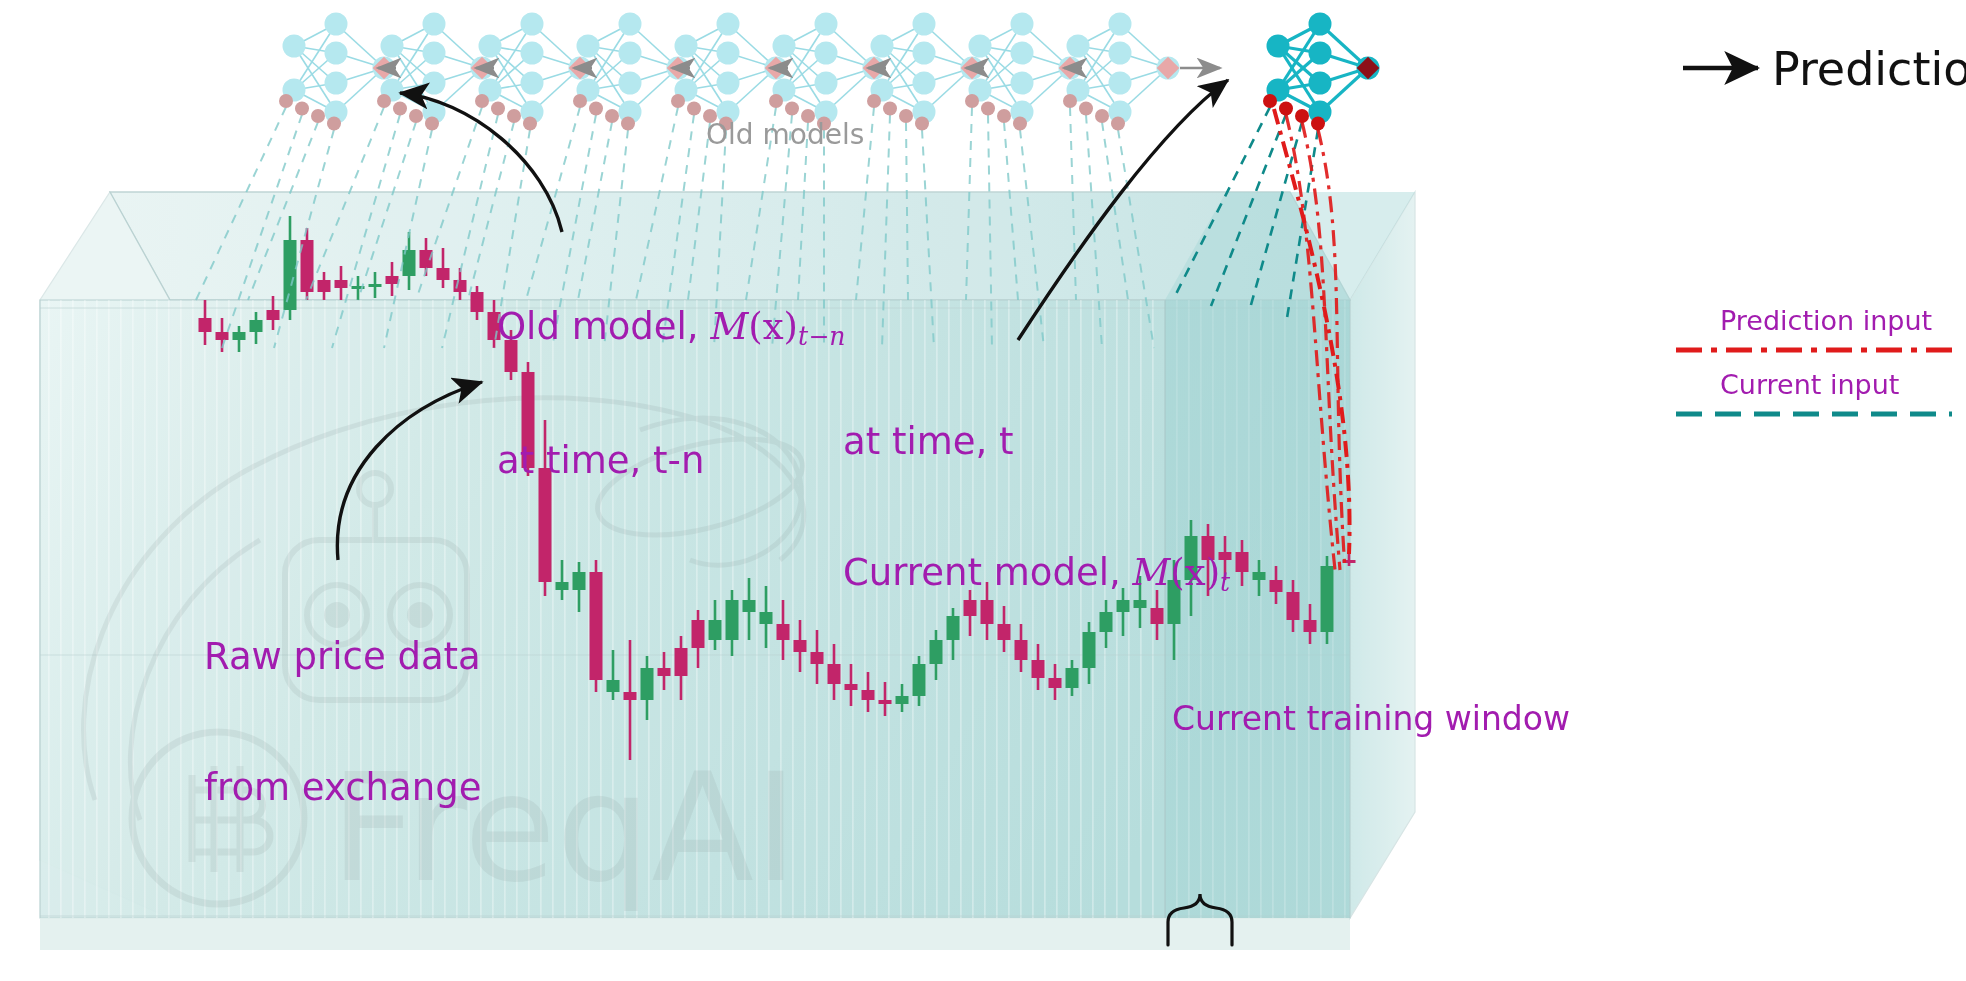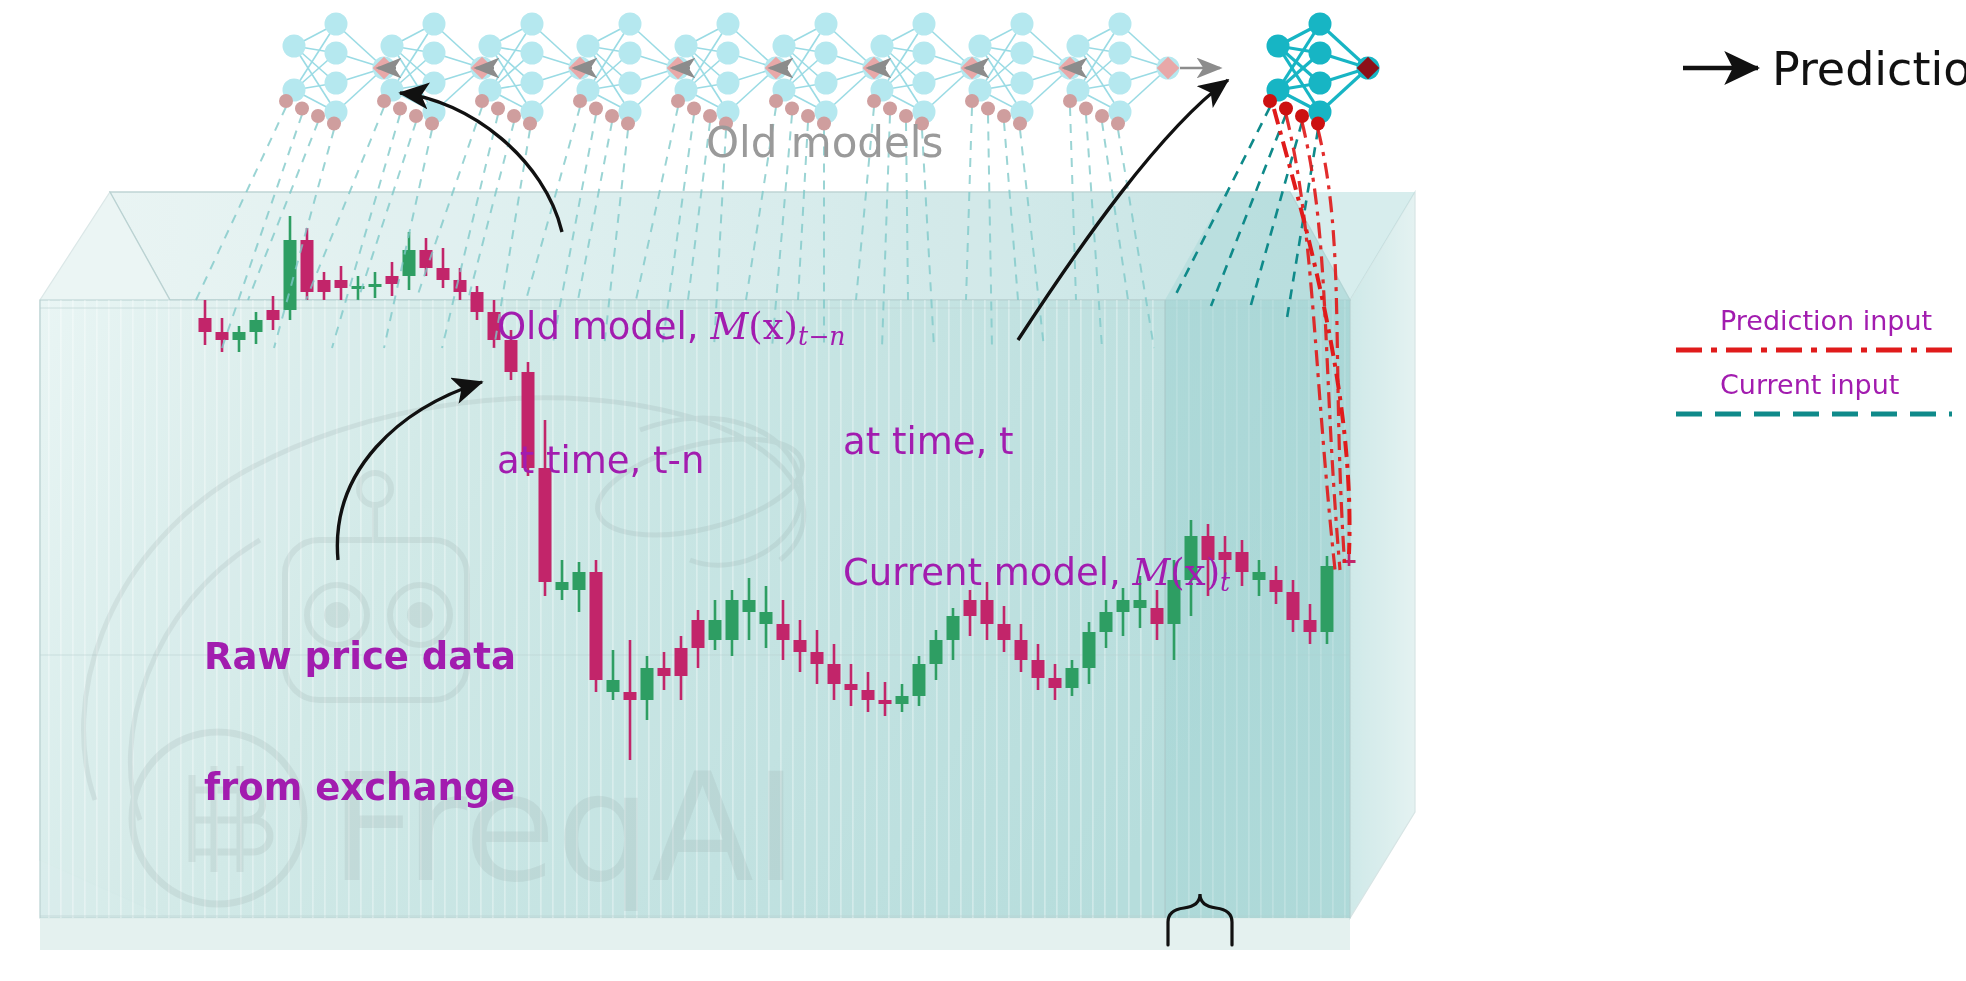--- a/index.html
+++ b/index.html
@@ -11,21 +11,21 @@
   .anno-text {
     position:absolute;
     font-family:"DejaVu Sans", sans-serif;
     color:#a21caf;
     line-height:1.18;
     white-space:pre;
   }
   .anno-big   { font-size:37px; }
   .anno-mid   { font-size:33px; }
   .legend-lbl { font-size:27px;margin-left:44px; }
-  .oldmodels  { font-size:42px; color:#9a9a9a; }
+  .oldmodels  { font-size:28px; color:#9a9a9a; }
   .prediction { font-size:46px; color:#111; }
   .mathit { font-family:"DejaVu Serif", serif; font-style:italic; }
   .mathrm { font-family:"DejaVu Serif", serif; font-style:normal; }
   .msub   { font-size:0.68em; vertical-align:-0.22em; font-family:"DejaVu Serif", serif; font-style:italic;}
 </style>
 </head>
 <body>
 
 <div id="stage">
 
@@ -585,22 +585,23 @@
   <div class="anno-text anno-big" style="left:497px; top:218px;">
     <div><span>Old model, </span><span class="mathit">M</span><span class="mathrm">(x)</span><span class="msub">t−n</span></div>
     <div>at time, t-n</div>
   </div>
 
   <div class="anno-text anno-big" style="left:843px; top:333px;">
     <div>at time, t</div>
     <div><span>Current model, </span><span class="mathit">M</span><span class="mathrm">(x)</span><span class="msub">t</span></div>
   </div>
 
-  <div class="anno-text anno-big" style="left:204px; top:548px;font-weight:bold;">
+  <div class="anno-text anno-big" style="left:204px; top:548px;">
     <div>Raw price data</div>
     <div>from exchange</div>
   </div>
 
+  <div class="anno-text anno-mid" style="left:1172px; top:700px;">Current training window</div>
 
   <div class="anno-text legend-lbl" style="left:1676px; top:305px;">Prediction input</div>
   <div class="anno-text legend-lbl" style="left:1676px; top:369px;">Current input</div>
 
 </div>
 
 </body></html>

